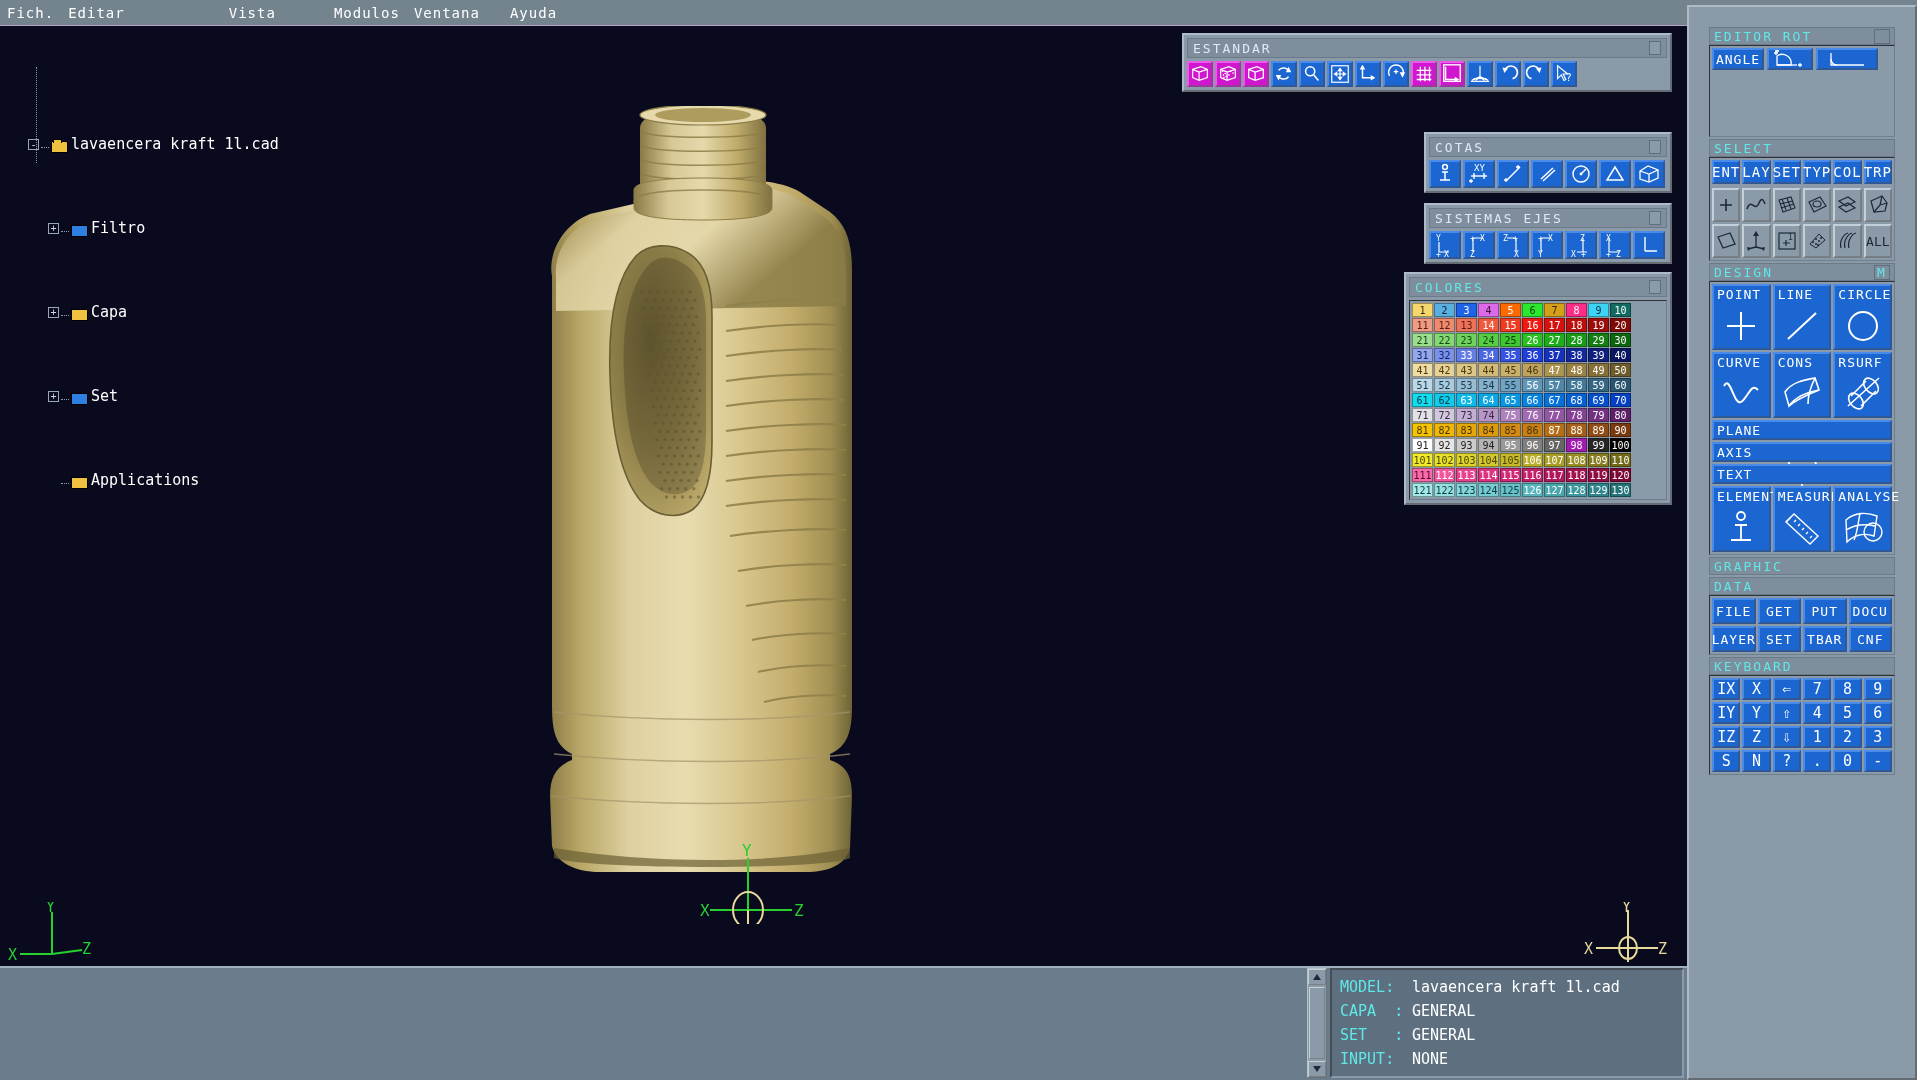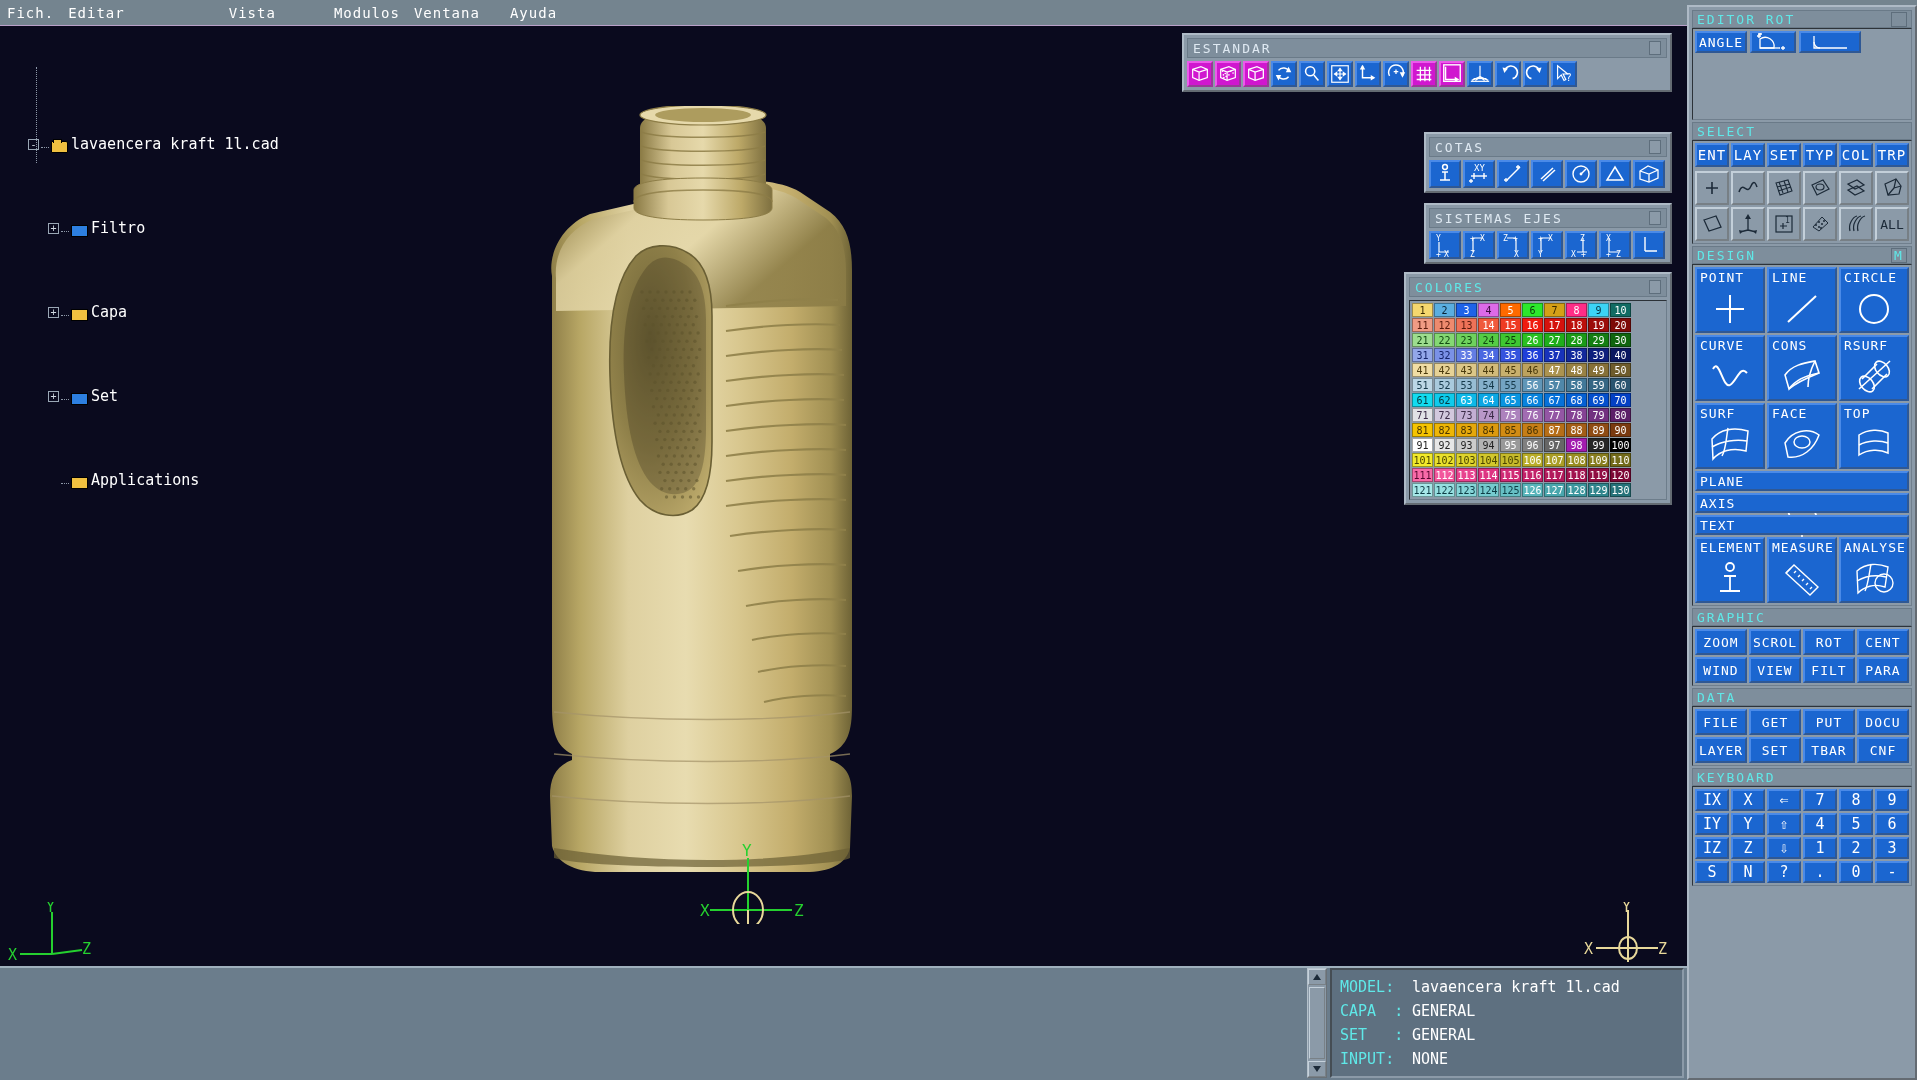--- a/index.html
+++ b/index.html
@@ -64,21 +64,21 @@
 
   
   #colores { }
   .cgrid { display:grid; grid-template-columns:repeat(10, 21px); gap:1px; padding:2px; background:#8b9aa8; border:1px inset #6d7d8b;}
   .cswatch {
     height:14px; font-size:10px; line-height:14px; text-align:center;
     border:1px solid rgba(0,0,0,.35); font-family:"DejaVu Sans Mono",monospace;
   }
 
   
-  #sidebar { position:absolute; right:0; top:5px; width:230px; height:1075px; background:#8b9aa8; border:2px outset #aebac6; padding:3px;}
+  #sidebar { position:absolute; right:0; top:5px; width:230px; height:1075px; background:#8b9aa8; border:2px outset #aebac6; padding:20px;}
   .sect { margin-bottom:2px; }
   .secthdr { background:#7e8e9c; border:1px solid #6a7a88; color:#5fe8e8; font-size:13px; letter-spacing:2px;
              height:18px; display:flex; align-items:center; padding:0 4px; }
   .secthdr .m { margin-left:auto; border:1px solid #5e6e7c; width:16px; height:15px; text-align:center; line-height:13px; color:#5fe8e8;}
   .sbody { background:#8b9aa8; border:1px inset #707f8d; padding:2px; }
   .tbtn {
     background:#1b66d0; border:2px outset #4a8ae8; color:#ffffff;
     font-size:13px; letter-spacing:1px; display:flex; align-items:center; justify-content:center;
     height:22px; flex:1 1 0; min-width:0; white-space:nowrap;
   }
@@ -1107,49 +1107,20 @@
                 <svg width="40" height="40" viewBox="0 0 40 40">
                   <g stroke="#fff" stroke-width="1.6" fill="none">
                     <ellipse cx="13" cy="27" rx="6" ry="9" transform="rotate(-40 13 27)"></ellipse>
                     <ellipse cx="28" cy="12" rx="6" ry="9" transform="rotate(-40 28 12)"></ellipse>
                     <path d="M8,22 L23,7 M18,32 L33,17"></path>
                     <path d="M5,32 L36,4"></path>
                   </g>
                 </svg>
               </div>
             </div>
-            <div class="row" style="gap: 2px; margin-top: 2px;">
-              <div class="bigbtn">
-                <div class="lbl">SURF</div>
-                <svg width="40" height="40" viewBox="0 0 40 40">
-                  <g stroke="#fff" stroke-width="1.5" fill="none">
-                    <path d="M2,14 C10,4 24,2 38,6 L36,26 C22,22 10,26 3,34 Z"></path>
-                    <path d="M2,22 C12,16 26,14 37,16 M18,3 C16,14 16,24 12,31"></path>
-                  </g>
-                </svg>
-              </div>
-              <div class="bigbtn">
-                <div class="lbl">FACE</div>
-                <svg width="40" height="40" viewBox="0 0 40 40">
-                  <g stroke="#fff" stroke-width="1.5" fill="none">
-                    <path d="M3,18 C10,6 26,2 37,10 C32,24 20,34 6,32 Z"></path>
-                    <ellipse cx="20" cy="17" rx="8" ry="6"></ellipse>
-                  </g>
-                </svg>
-              </div>
-              <div class="bigbtn">
-                <div class="lbl">TOP</div>
-                <svg width="40" height="40" viewBox="0 0 40 40">
-                  <g stroke="#fff" stroke-width="1.5" fill="none">
-                    <path d="M5,10 C14,4 26,4 34,8 L34,28 C26,24 14,24 5,30 Z"></path>
-                    <path d="M5,20 C14,15 26,15 34,18"></path>
-                  </g>
-                </svg>
-              </div>
-            </div>
             <div class="row" style="gap: 2px; margin-top: 2px; flex-direction: column;">
               <div class="bigbtn">
                 <div class="lbl">PLANE</div>
                 <svg width="40" height="40" viewBox="0 0 40 40">
                   <path d="M4,12 L28,4 L36,28 L12,36 Z" stroke="#fff" stroke-width="1.8" fill="none"></path>
                 </svg>
               </div>
               <div class="bigbtn">
                 <div class="lbl">AXIS</div>
                 <svg width="40" height="40" viewBox="0 0 40 40">
@@ -1207,34 +1178,20 @@
               </div>
             </div>
           </div>
       </div>
     </div>
 
     <div class="sect">
       <div class="secthdr">
         <span>GRAPHIC</span>
       </div>
-      <div class="sbody">
-        <div class="row" id="graphic-row1" style="gap:2px">
-            <div class="tbtn" style="height: 26px;">ZOOM</div>
-            <div class="tbtn" style="height: 26px;">SCROL</div>
-            <div class="tbtn" style="height: 26px;">ROT</div>
-            <div class="tbtn" style="height: 26px;">CENT</div>
-          </div>
-        <div class="row" id="graphic-row2" style="gap:2px">
-            <div class="tbtn" style="height: 26px;">WIND</div>
-            <div class="tbtn" style="height: 26px;">VIEW</div>
-            <div class="tbtn" style="height: 26px;">FILT</div>
-            <div class="tbtn" style="height: 26px;">PARA</div>
-          </div>
-      </div>
     </div>
 
     <div class="sect">
       <div class="secthdr">
         <span>DATA</span>
       </div>
       <div class="sbody">
         <div class="row" id="data-row1" style="gap:2px">
             <div class="tbtn" style="height: 26px;">FILE</div>
             <div class="tbtn" style="height: 26px;">GET</div>

